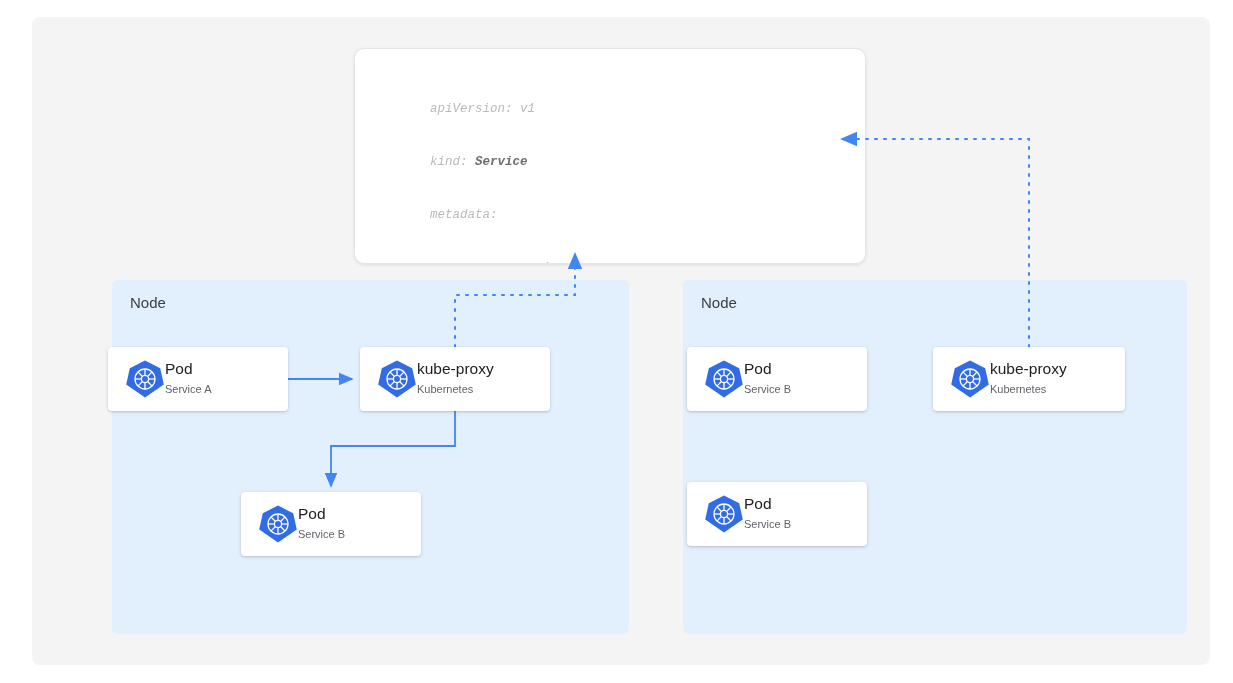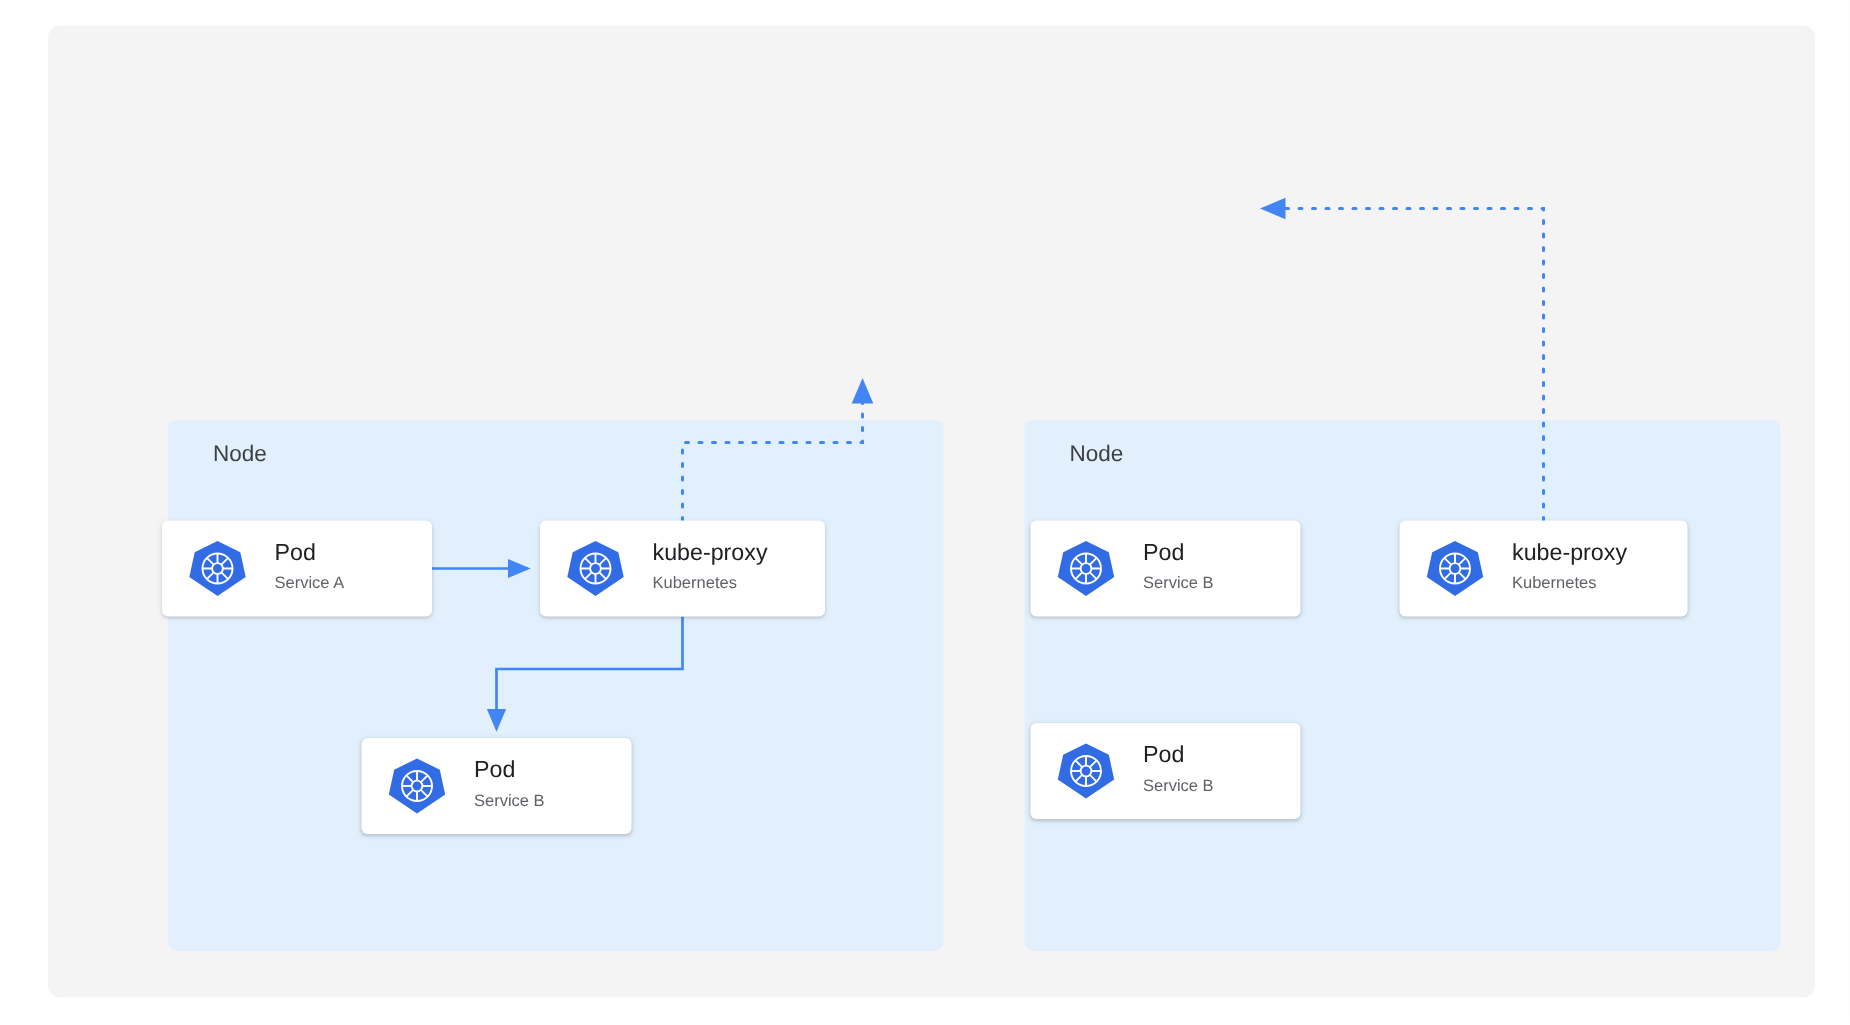--- a/index.html
+++ b/index.html
@@ -64,41 +64,39 @@
   }
   #node-left  { left: 80px;  top: 263px; width: 517px; height: 354px; }
   #node-right { left: 651px; top: 263px; width: 504px; height: 354px; }
   .node-label {
     position: absolute;
     left: 18px;
     top: 14px;
     font-size: 15px;
     color: #3c4043;
     font-family: "Liberation Sans", sans-serif;
-    margin-left: 12px;
   }
 
   
   .card {
     position: absolute;
     background: #ffffff;
     border-radius: 4px;
     box-shadow: 0 1px 2px rgba(60,64,67,0.18), 0 1px 4px rgba(60,64,67,0.10);
     display: flex;
     align-items: center;
     box-sizing: border-box;
   }
   .card .k8s-icon {
     width: 40px;
     height: 40px;
     margin-left: 17px;
     flex: 0 0 40px;
   }
   .card .card-text {
-    margin-left: 18px;
     display: flex;
     flex-direction: column;
     justify-content: space-between;
   }
   .card .card-title {
     font-size: 15.5px;
     color: #202124;
     line-height: 20px;
   }
   .card .card-sub {
@@ -121,20 +119,35 @@
     width: 1233px;
     height: 683px;
     pointer-events: none;
   }
 </style>
 </head>
 <body>
 
 <div id="diagram-canvas">
 
+  <div id="yaml-card">
+    <div id="yaml-code">
+      <span class="yaml-line">apiVersion: v1</span>
+      <span class="yaml-line"><span>kind: </span><span class="k-strong">Service</span></span>
+      <span class="yaml-line">metadata:</span>
+      <span class="yaml-line">  name: my-service</span>
+      
+      
+      
+      
+      
+      
+      
+    </div>
+  </div>
 
   <div class="node-box" id="node-left">
     <div class="node-label">Node</div>
   </div>
 
   <div class="node-box" id="node-right">
     <div class="node-label">Node</div>
   </div>
 
 </div>

